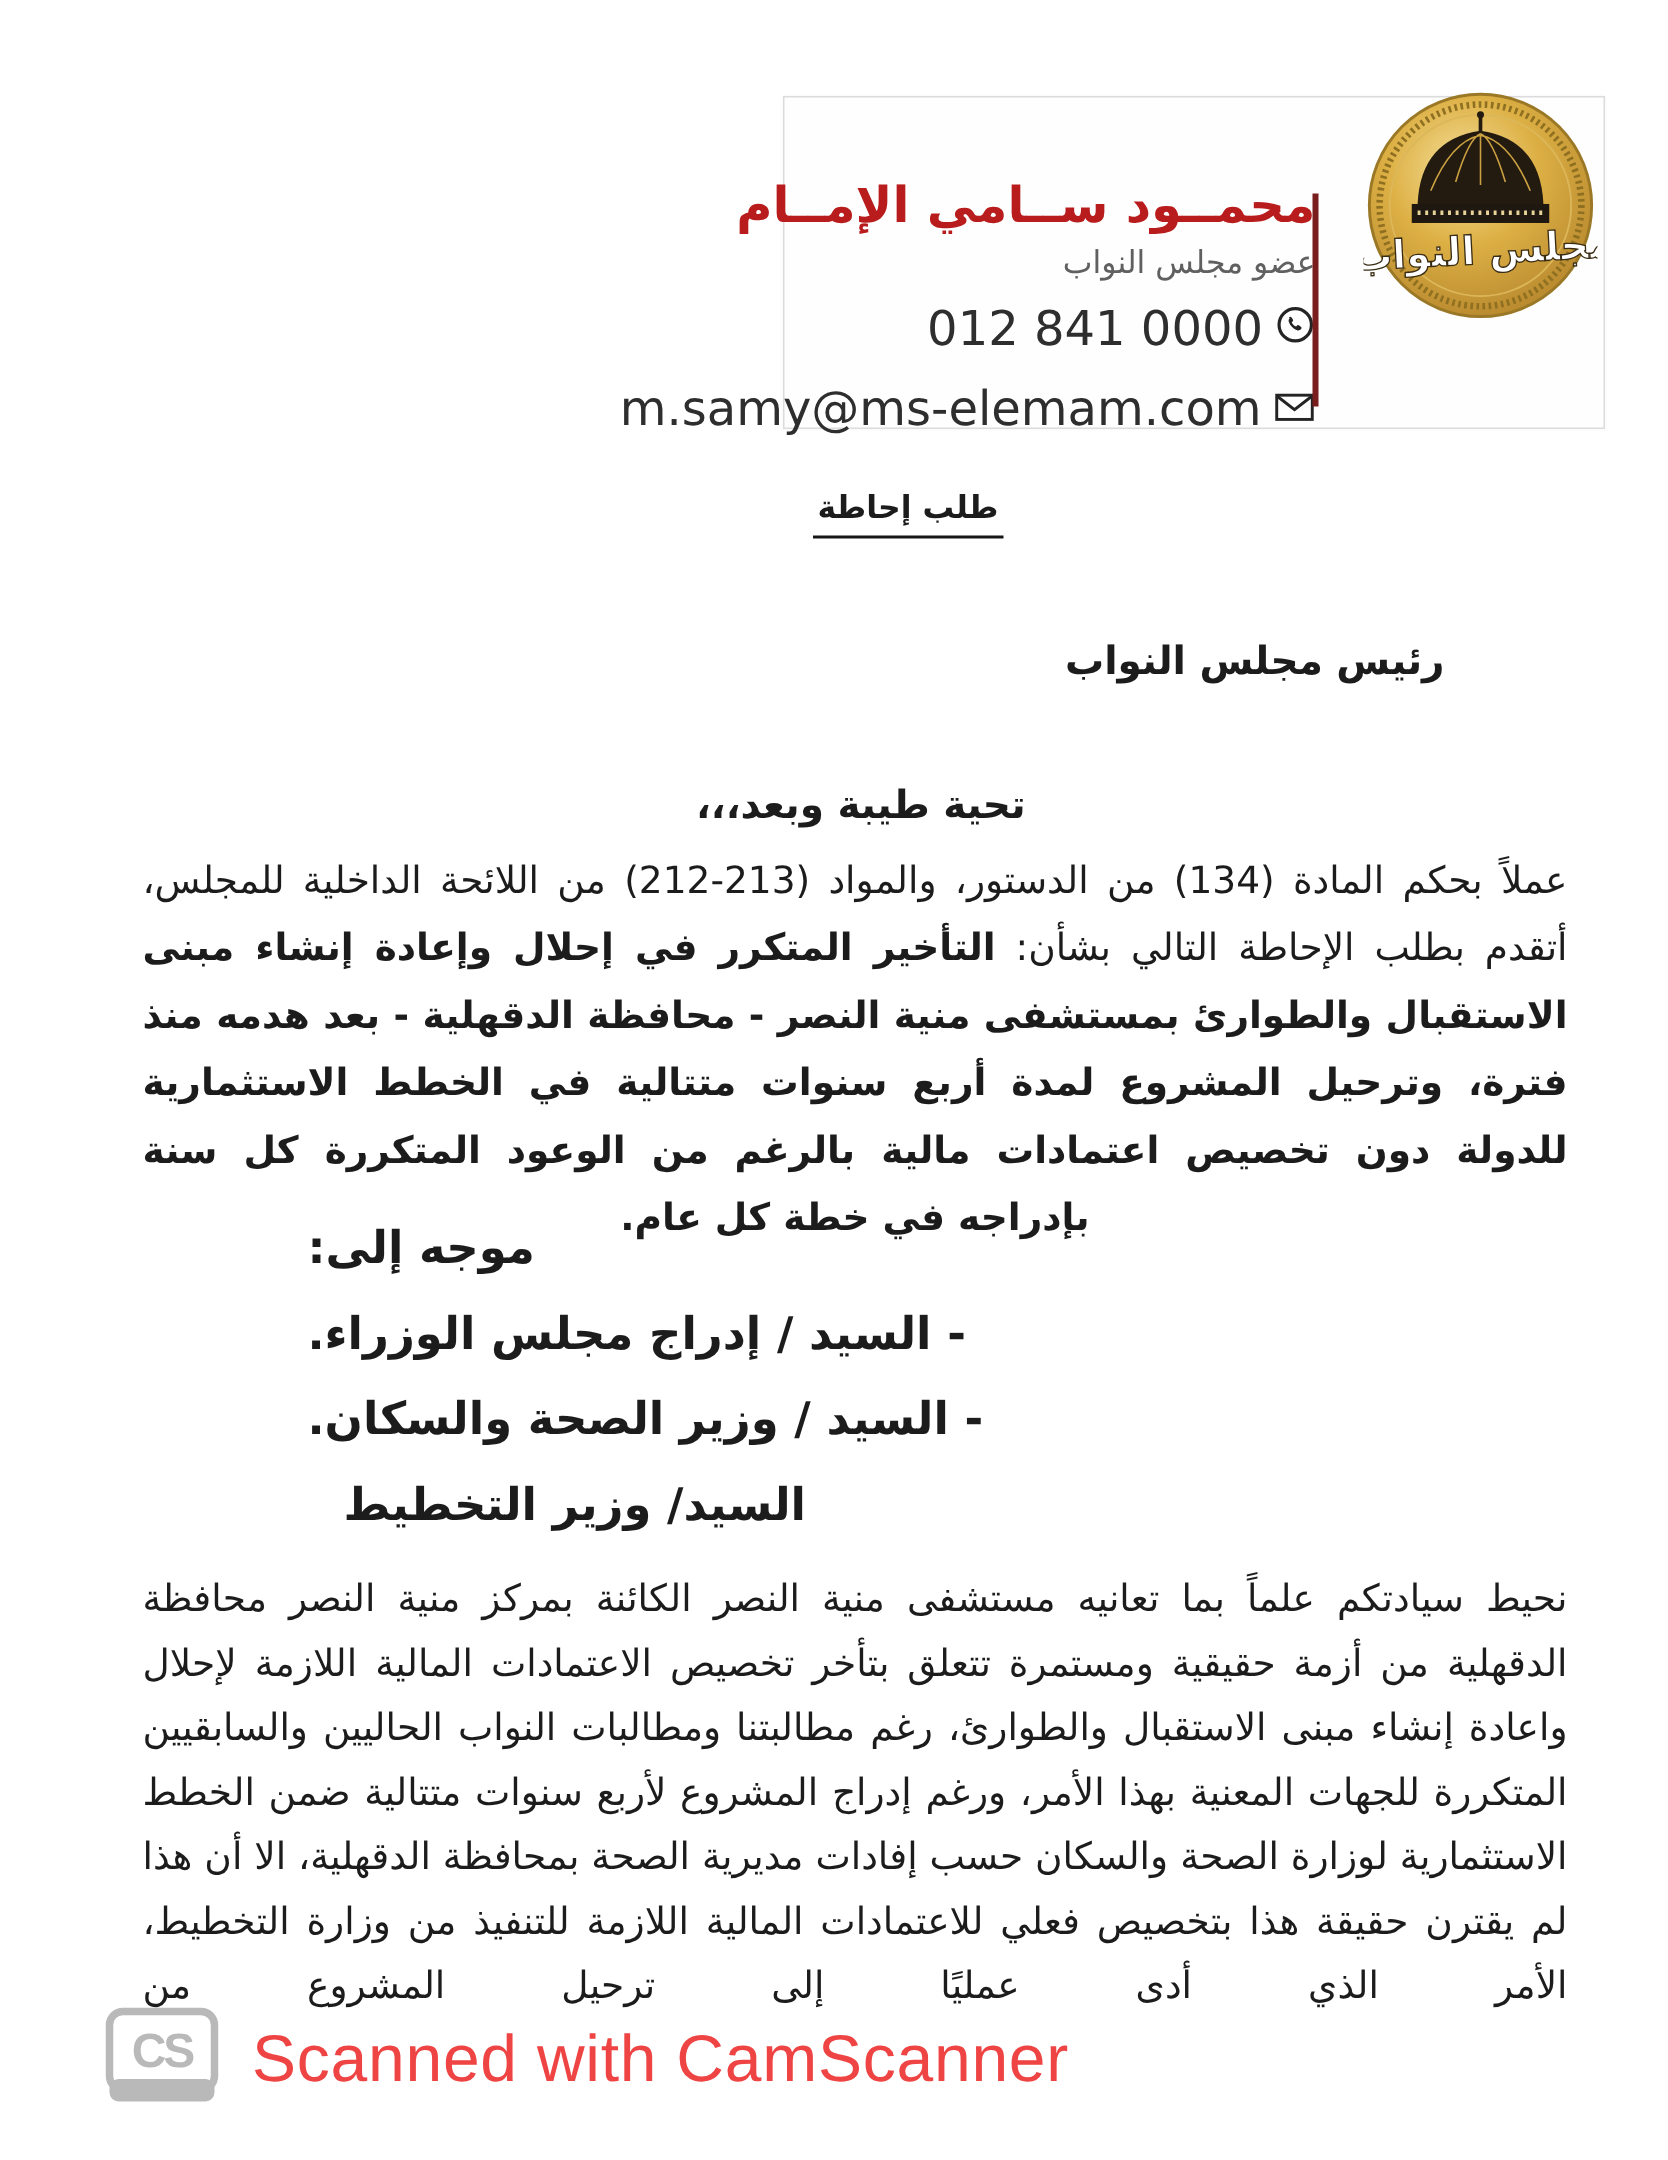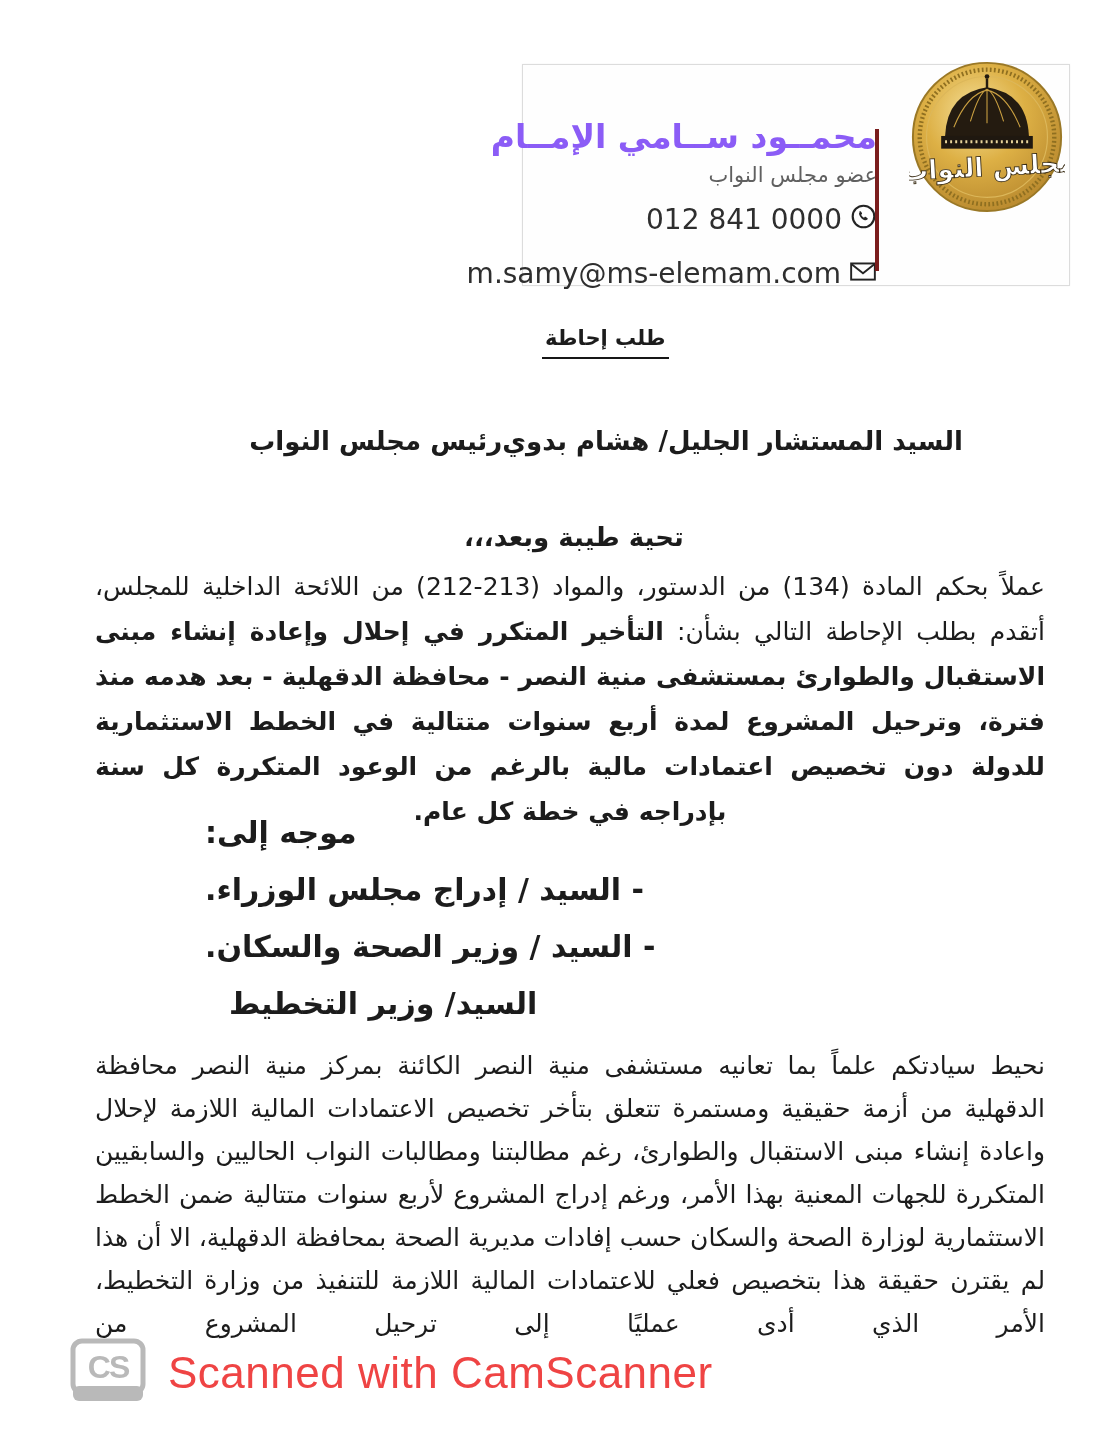--- a/index.html
+++ b/index.html
@@ -8,24 +8,24 @@
     font-family:"DejaVu Sans", sans-serif;color:#1c1c1c;overflow:hidden;
   }
   
   .letterhead{
     position:absolute;left:522px;top:64px;width:546px;height:220px;
     border:1px solid #dcdcdc;background:#fefefe;box-shadow:0 0 2px rgba(0,0,0,.05);
   }
   .lh-text{
     position:absolute;right:192px;top:54px;width:330px;text-align:right;direction:rtl;
   }
-  .lh-name{font-size:33px;font-weight:bold;color:#8b5cf6;line-height:1.1;white-space:nowrap;}
+  .lh-name{font-size:33px;font-weight:bold;color:#b91c1c;line-height:1.1;white-space:nowrap;}
   .lh-role{font-size:21px;color:#606060;margin-top:8px;}
   .lh-contact{direction:ltr;text-align:right;margin-top:16px;color:#2e2e2e;}
-  .lh-line{display:flex;align-items:center;justify-content:flex-end;gap:8px;font-size:28px;line-height:32px;white-space:nowrap;}
+  .lh-line{display:flex;align-items:flex-end;justify-content:flex-end;gap:8px;font-size:32px;line-height:32px;white-space:nowrap;}
   .lh-line svg{flex:0 0 auto;}
   .divider{
     position:absolute;left:352px;top:64px;width:4px;height:142px;background:#7a1d1d;
   }
   .seal{position:absolute;left:386px;top:-8px;width:156px;height:156px;}
   
   .doc-title{
     position:absolute;left:542px;top:326px;direction:rtl;
     font-size:21px;font-weight:bold;border-bottom:2.5px solid #161616;padding:0 3px 7px 3px;
   }
@@ -111,21 +111,20 @@
           <line x1="-43" y1="7" x2="43" y2="7" stroke="#e8d49a" stroke-width="3" stroke-dasharray="2,3.2"></line>
         </g>
         <text x="0" y="42" text-anchor="middle" font-size="27" font-weight="bold" fill="#ffffff" stroke="#3a2d15" stroke-width="0.9" transform="rotate(-3)">مجلس النواب</text>
       </svg>
     </div>
   </div>
 
   <div class="doc-title">طلب إحاطة</div>
 
   <div class="addressee">
-    <span>السيد المستشار الجليل/ هشام بدوي</span>
     <span>رئيس مجلس النواب</span>
   </div>
 
   <div class="greeting">تحية طيبة وبعد،،،</div>
 
   <p class="para1"><span>عملاً بحكم المادة (134) من الدستور، والمواد (213-212) من اللائحة الداخلية للمجلس، أتقدم بطلب الإحاطة التالي بشأن:  </span><span class="bold-part">التأخير المتكرر في إحلال وإعادة إنشاء  مبنى الاستقبال والطوارئ بمستشفى منية النصر - محافظة الدقهلية -  بعد هدمه منذ فترة، وترحيل المشروع لمدة أربع سنوات متتالية في الخطط الاستثمارية للدولة دون تخصيص اعتمادات مالية بالرغم من الوعود المتكررة كل سنة بإدراجه في خطة كل عام.</span></p>
 
   <div class="directed">
     <div>موجه إلى:</div>
     <div>- السيد / إدراج مجلس الوزراء.</div>

